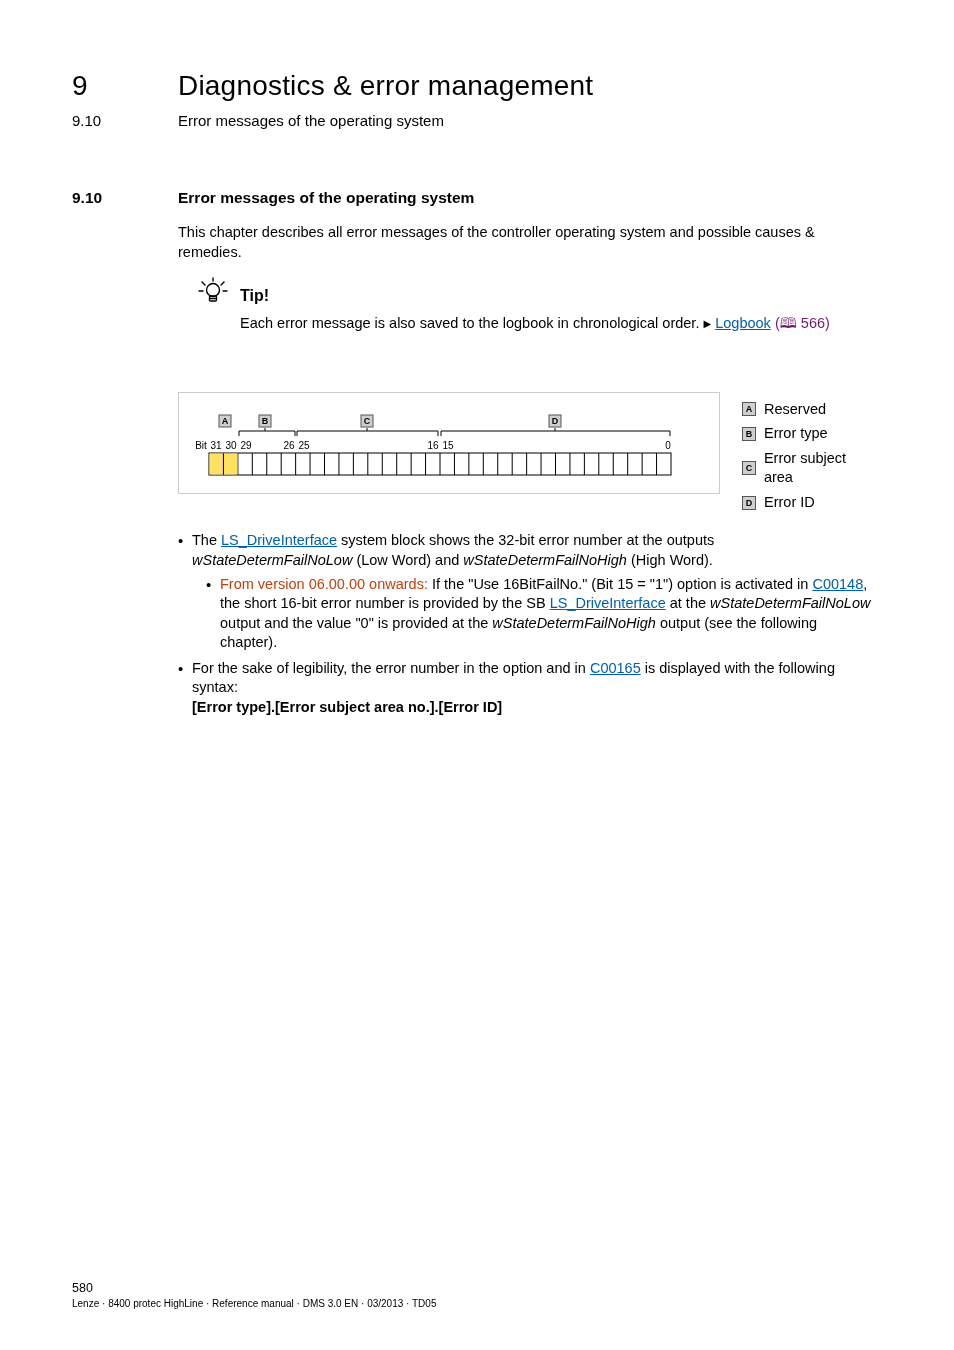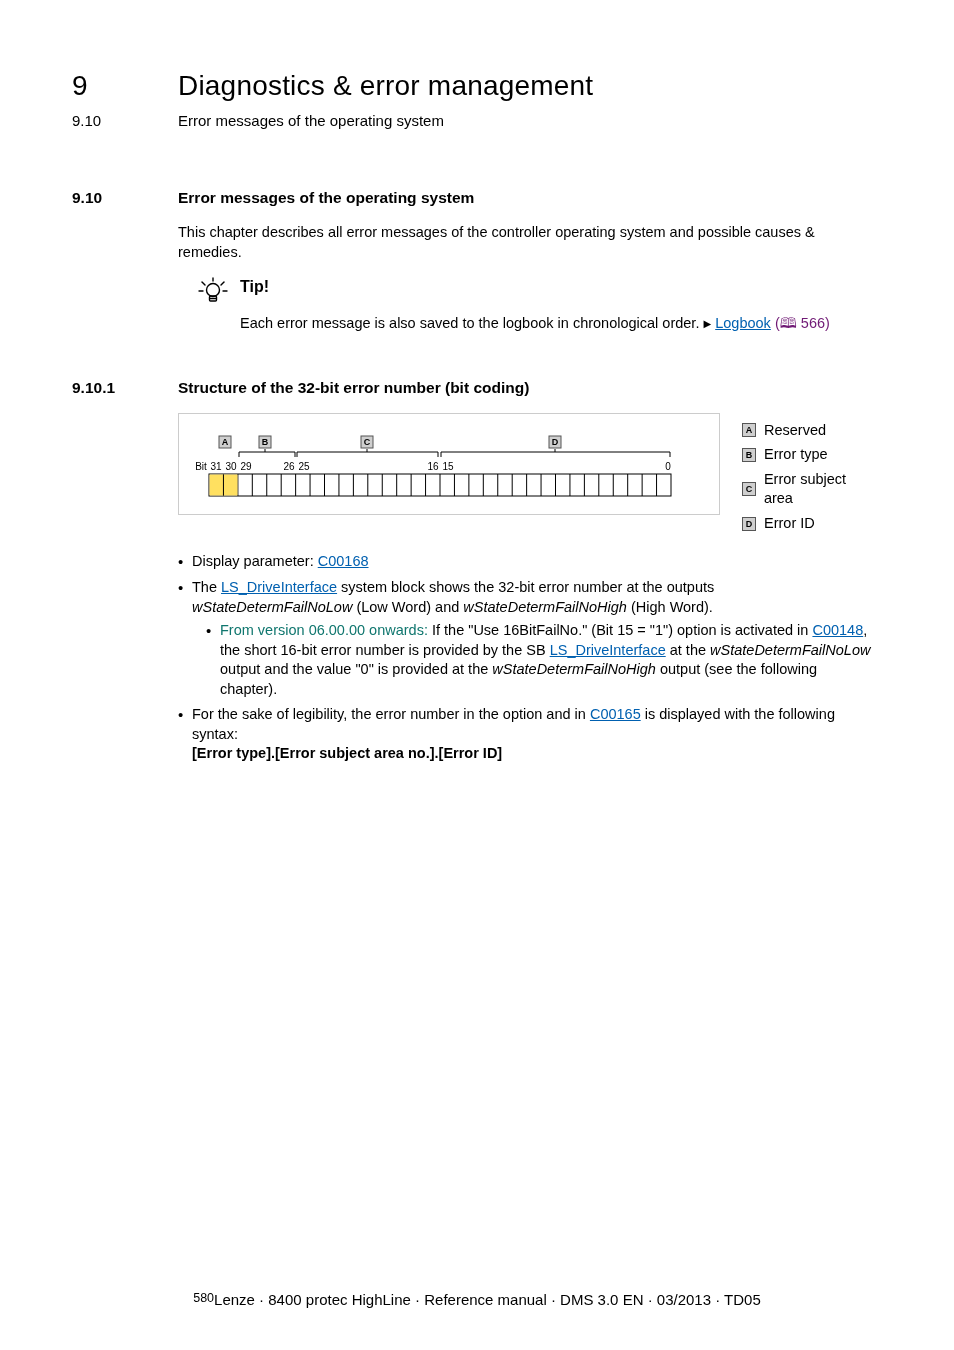--- a/index.html
+++ b/index.html
@@ -89,21 +89,21 @@
 
   .para { margin: 12px 0 0 0; }
 
   
   .tipwrap {
     margin-top: 14px;
     margin-left: 18px;
   }
   .tiprow {
     display: flex;
-    align-items: flex-start;
+    align-items: flex-end;
   }
   .tipicon svg { display:block; }
   .tiplabel {
     font-weight: 700;
     font-size: 16px;
     margin-left: 10px;
   }
   .tipbody {
     margin-left: 44px;
     margin-top: 8px;
@@ -203,28 +203,29 @@
     font-weight: 700;
   }
 
   
   .footer {
     position: absolute;
     left: 72px;
     right: 72px;
     bottom: 40px;
     display: flex;
-    justify-content: center;
+    justify-content: space-between;
     font-size: 12.5px;
     color: #000;
+    flex-direction: column;
   }
   .footer .fpage { }
-  .footer .fmeta { font-size: 15px; }
-
-  .rred { color: #0f766e; }
+  .footer .fmeta { font-size: 10px; }
+
+  .rred { color: #c2410c; }
   .triangle { font-size: 10px; position: relative; top: -1px; }
 </style>
 </head>
 <body>
 
 <div class="page">
 
   <div class="hdr-row">
     <div class="hdr-num">9</div>
     <div class="hdr-title">Diagnostics &amp; error management</div>
@@ -264,24 +265,20 @@
       <div class="tipbody">
         <span>Each error message is also saved to the logbook in chronological order.  </span>
         <span class="triangle">▶</span>
         <a class="link" href="#">Logbook</a>
         <span class="bluegrey">(🕮 566)</span>
       </div>
     </div>
   </div>
 
   <div style="height:44px"></div>
-  <div class="sec-row">
-    <div class="sec-num">9.10.1</div>
-    <div class="sec-title">Structure of the 32-bit error number (bit coding)</div>
-  </div>
   <div class="body">
 
     <div class="figwrap" style="margin-top:14px">
       <div class="figsvg">
         <svg width="540" height="100" viewBox="0 0 540 100">
 
           <g transform="translate(30,60)">
 
             <g stroke="#000" stroke-width="1">
               <rect x="0" y="0" width="462" height="22" fill="#fff"></rect>
@@ -383,23 +380,20 @@
             <span>Error ID</span>
           </div>
       </div>
     </div>
   </div>
 
 
   <div class="body" style="margin-top:14px">
     <ul class="dotlist">
       <li>
-        <span>Display parameter: </span><a href="#" class="link">C00168</a>
-      </li>
-      <li>
         <span>The </span><a href="#" class="link">LS_DriveInterface</a><span> system block shows the 32-bit error number at the outputs </span><span class="italic">wStateDetermFailNoLow</span><span> (Low Word) and </span><span class="italic">wStateDetermFailNoHigh</span><span> (High Word).</span>
         <ul class="sublist">
           <li>
             <span class="rred">From version 06.00.00 onwards:</span><span> If the "Use 16BitFailNo." (Bit 15 = "1") option is activated in </span><a href="#" class="link">C00148</a><span>, the short 16-bit error number is provided by the SB </span><a href="#" class="link">LS_DriveInterface</a><span> at the </span><span class="italic">wStateDetermFailNoLow</span><span> output and the value "0" is provided at the </span><span class="italic">wStateDetermFailNoHigh</span><span> output (see the following chapter).</span>
           </li>
         </ul>
       </li>
       <li>
         <span>For the sake of legibility, the error number in the option and in </span><a href="#" class="link">C00165</a><span> is displayed with the following syntax:</span>
         <div style=""><span class="bold">[Error type].[Error subject area no.].[Error ID]</span></div>

